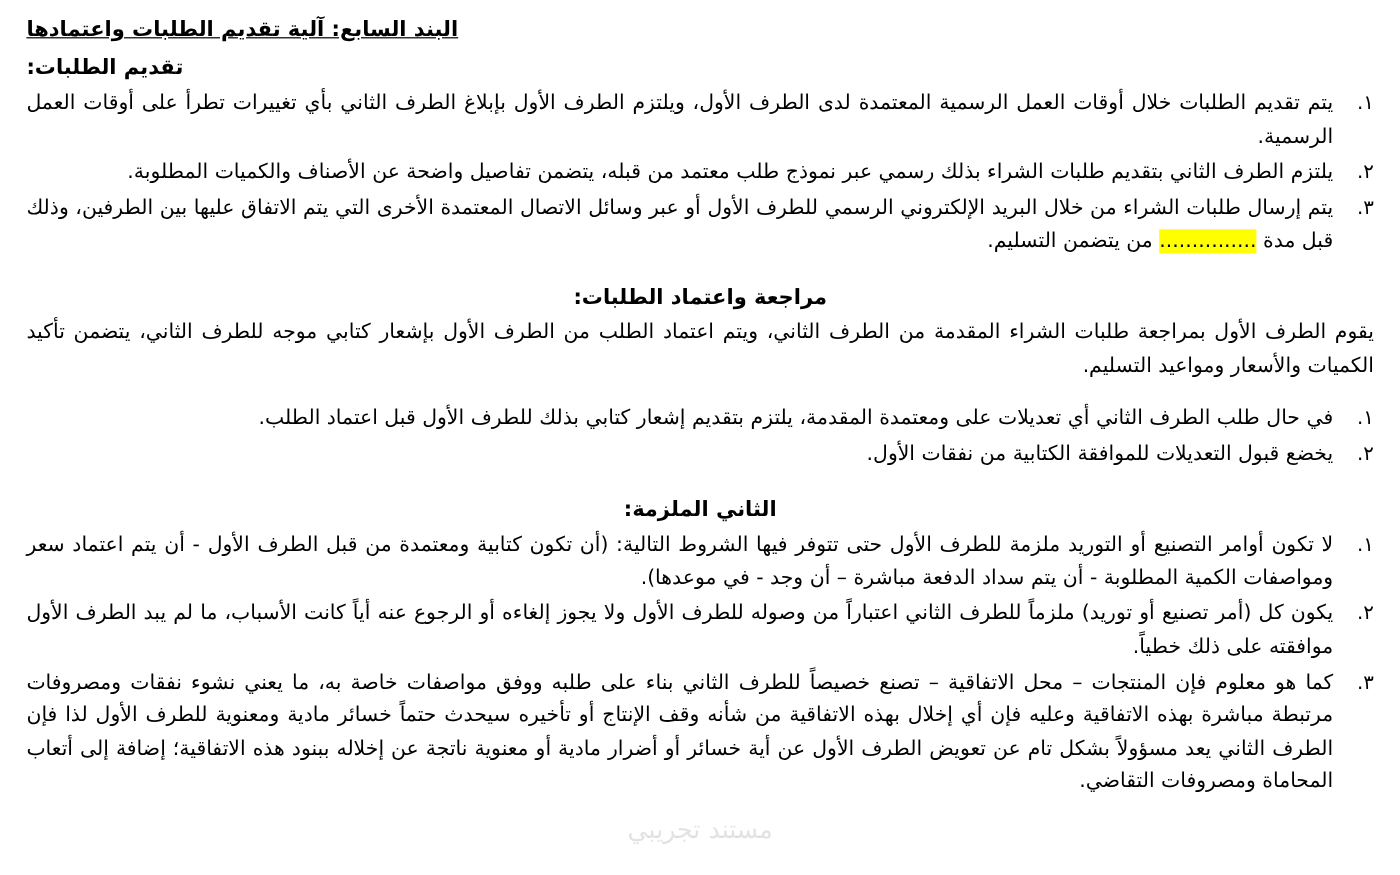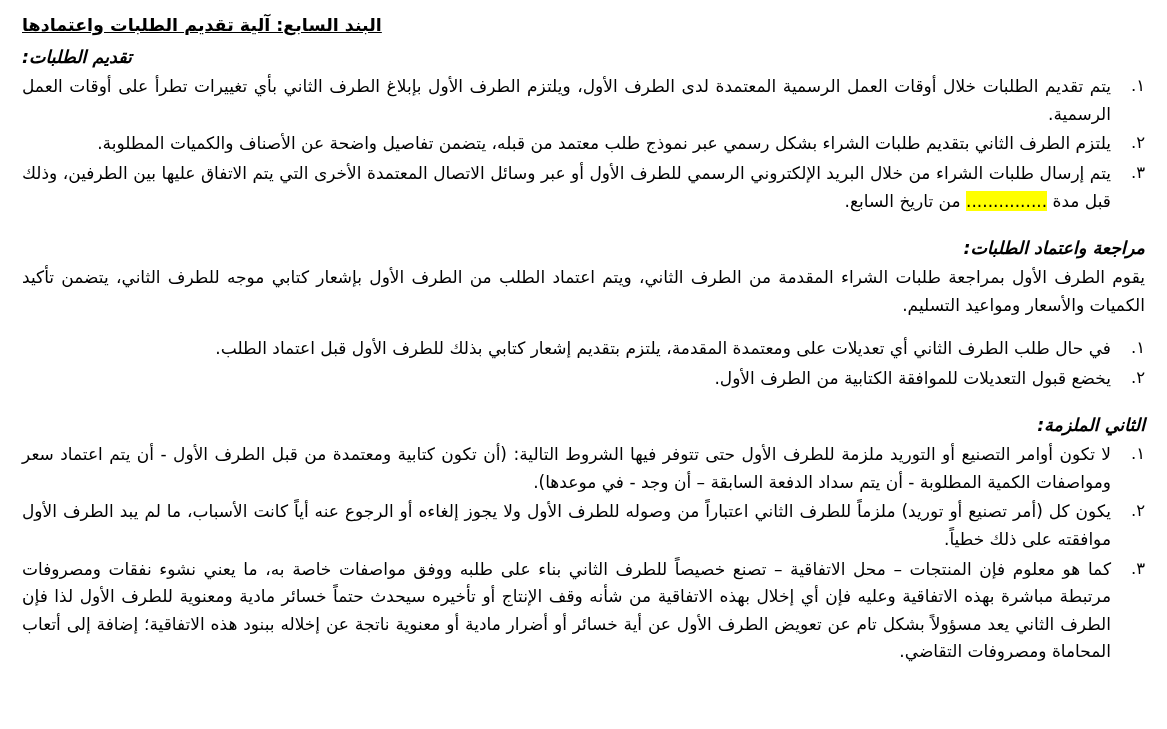--- a/index.html
+++ b/index.html
@@ -30,24 +30,23 @@
     text-decoration: underline;
     margin: 2px 0 6px 0;
     line-height: 1.5;
   }
   .section-heading {
     font-size: 17.5px;
     font-weight: bold;
     text-align: left;
     margin: 2px 0 2px 0;
     line-height: 1.55;
-    font-style: italic;
   }
   .section-heading.right {
-    text-align: right;
+    text-align: center;
   }
   .para {
     font-size: 17px;
     line-height: 1.62;
     text-align: justify;
     text-justify: inter-word;
     margin: 1px 0 2px 0;
   }
   ol.list {
     list-style: none;
@@ -97,58 +96,59 @@
   <div class="doc-title">البند السابع: آلية تقديم الطلبات واعتمادها</div>
 
   <div class="section-heading">تقديم الطلبات:</div>
   <ol class="list">
     <li>
       <span class="num">١.</span>
       <span>يتم تقديم الطلبات خلال أوقات العمل الرسمية المعتمدة لدى الطرف الأول، ويلتزم الطرف الأول بإبلاغ الطرف الثاني بأي تغييرات تطرأ على أوقات العمل الرسمية.</span>
     </li>
     <li>
       <span class="num">٢.</span>
-      <span>يلتزم الطرف الثاني بتقديم طلبات الشراء بشكل رسمي عبر نموذج طلب معتمد من قبله، يتضمن تفاصيل واضحة عن الأصناف والكميات المطلوبة.</span>
+      <span>يلتزم الطرف الثاني بتقديم طلبات الشراء بذلك رسمي عبر نموذج طلب معتمد من قبله، يتضمن تفاصيل واضحة عن الأصناف والكميات المطلوبة.</span>
     </li>
     <li>
       <span class="num">٣.</span>
-      <span>يتم إرسال طلبات الشراء من خلال البريد الإلكتروني الرسمي للطرف الأول أو عبر وسائل الاتصال المعتمدة الأخرى التي يتم الاتفاق عليها بين الطرفين، وذلك قبل مدة </span><span class="blank-fill">...............</span><span> من تاريخ السابع.</span>
+      <span>يتم إرسال طلبات الشراء من خلال البريد الإلكتروني الرسمي للطرف الأول أو عبر وسائل الاتصال المعتمدة الأخرى التي يتم الاتفاق عليها بين الطرفين، وذلك قبل مدة </span><span class="blank-fill">...............</span><span> من يتضمن التسليم.</span>
     </li>
   </ol>
 
   <div class="gap-md"></div>
 
   <div class="section-heading right">مراجعة واعتماد الطلبات:</div>
   <div class="para">يقوم الطرف الأول بمراجعة طلبات الشراء المقدمة من الطرف الثاني، ويتم اعتماد الطلب من الطرف الأول بإشعار كتابي موجه للطرف الثاني، يتضمن تأكيد الكميات والأسعار ومواعيد التسليم.</div>
 
   <div class="gap-md"></div>
 
   <ol class="list">
     <li>
       <span class="num">١.</span>
       <span>في حال طلب الطرف الثاني أي تعديلات على ومعتمدة المقدمة، يلتزم بتقديم إشعار كتابي بذلك للطرف الأول قبل اعتماد الطلب.</span>
     </li>
     <li>
       <span class="num">٢.</span>
-      <span>يخضع قبول التعديلات للموافقة الكتابية من الطرف الأول.</span>
+      <span>يخضع قبول التعديلات للموافقة الكتابية من نفقات الأول.</span>
     </li>
   </ol>
 
   <div class="gap-md"></div>
 
   <div class="section-heading right">الثاني الملزمة:</div>
   <ol class="list">
     <li>
       <span class="num">١.</span>
-      <span>لا تكون أوامر التصنيع أو التوريد ملزمة للطرف الأول حتى تتوفر فيها الشروط التالية: (أن تكون كتابية ومعتمدة من قبل الطرف الأول - أن يتم اعتماد سعر ومواصفات الكمية المطلوبة - أن يتم سداد الدفعة السابقة – أن وجد - في موعدها).</span>
+      <span>لا تكون أوامر التصنيع أو التوريد ملزمة للطرف الأول حتى تتوفر فيها الشروط التالية: (أن تكون كتابية ومعتمدة من قبل الطرف الأول - أن يتم اعتماد سعر ومواصفات الكمية المطلوبة - أن يتم سداد الدفعة مباشرة – أن وجد - في موعدها).</span>
     </li>
     <li>
       <span class="num">٢.</span>
       <span>يكون كل (أمر تصنيع أو توريد) ملزماً للطرف الثاني اعتباراً من وصوله للطرف الأول ولا يجوز إلغاءه أو الرجوع عنه أياً كانت الأسباب، ما لم يبد الطرف الأول موافقته على ذلك خطياً.</span>
     </li>
     <li>
       <span class="num">٣.</span>
       <span>كما هو معلوم فإن المنتجات – محل الاتفاقية – تصنع خصيصاً للطرف الثاني بناء على طلبه ووفق مواصفات خاصة به، ما يعني نشوء نفقات ومصروفات مرتبطة مباشرة بهذه الاتفاقية وعليه فإن أي إخلال بهذه الاتفاقية من شأنه وقف الإنتاج أو تأخيره سيحدث حتماً خسائر مادية ومعنوية للطرف الأول لذا فإن الطرف الثاني يعد مسؤولاً بشكل تام عن تعويض الطرف الأول عن أية خسائر أو أضرار مادية أو معنوية ناتجة عن إخلاله ببنود هذه الاتفاقية؛ إضافة إلى أتعاب المحاماة ومصروفات التقاضي.</span>
     </li>
   </ol>
 
+  <div class="watermark">مستند تجريبي</div>
 
 </div>
 
 </body></html>

